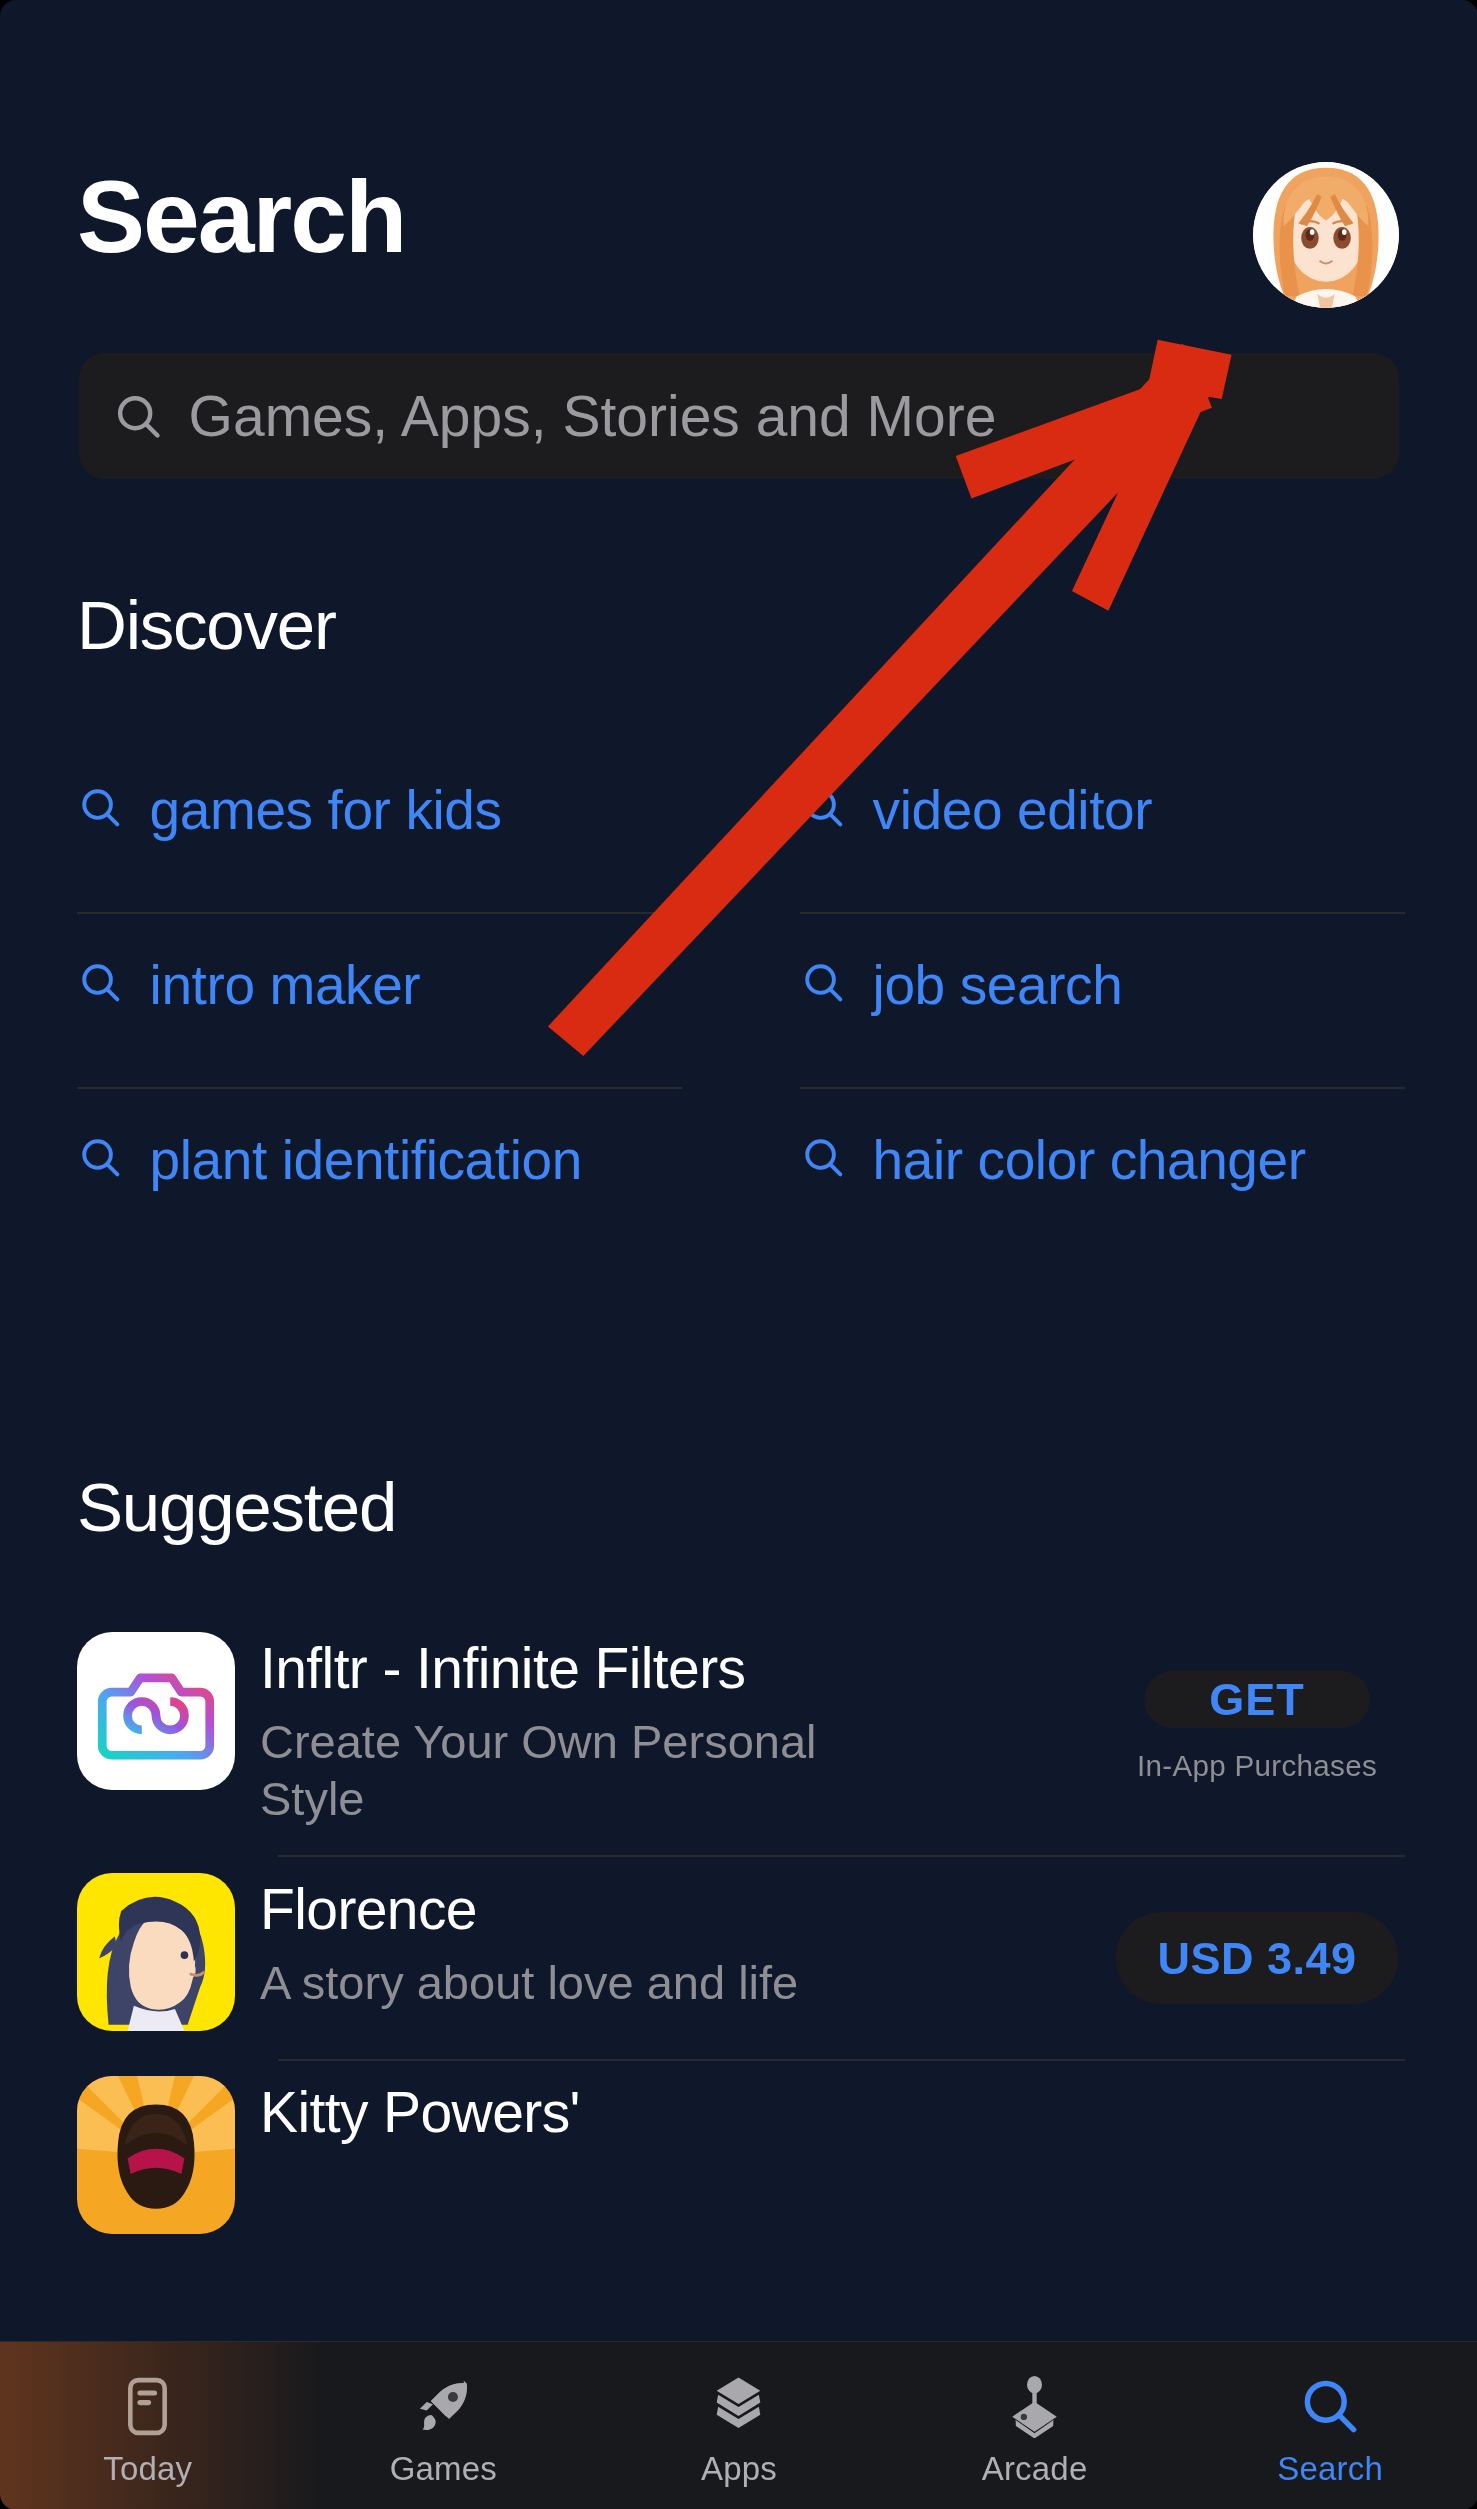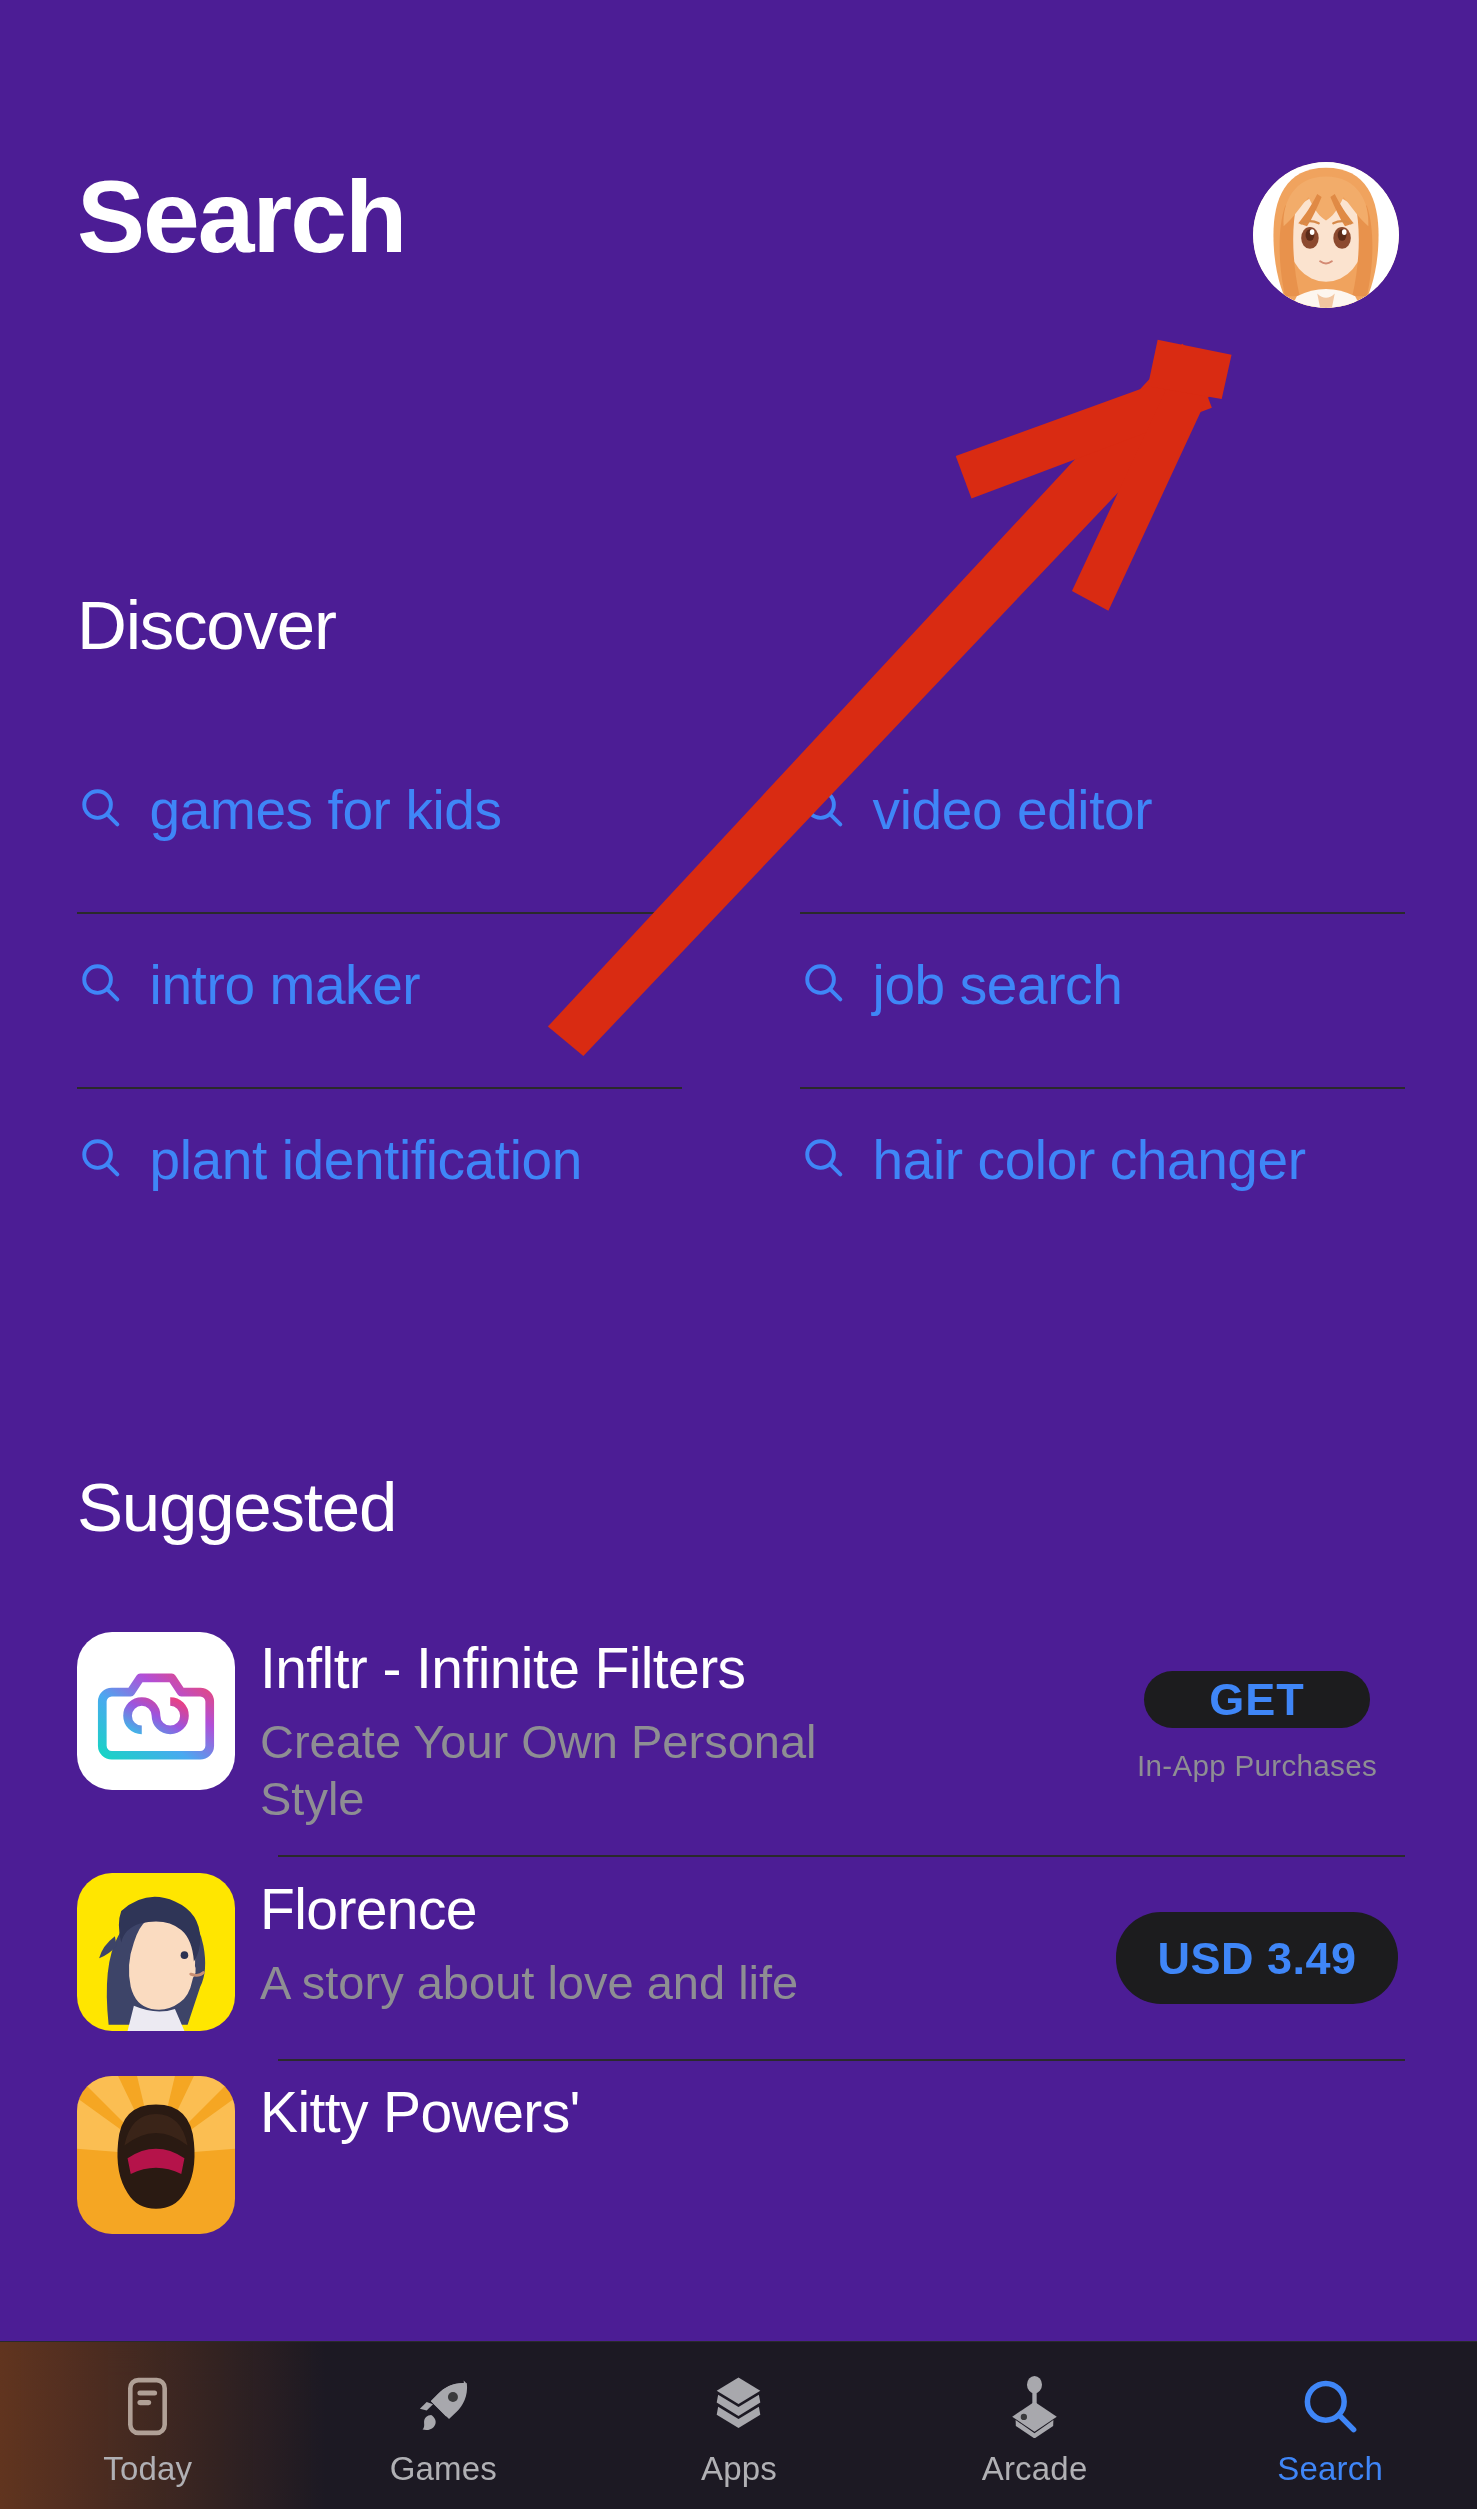--- a/index.html
+++ b/index.html
@@ -5,22 +5,23 @@
   * { margin:0; padding:0; box-sizing:border-box; }
   html,body{
     width:1478px; height:2510px;
     background:#000;
     font-family:"Liberation Sans", sans-serif;
     overflow:hidden;
   }
   #screen{
     position:relative;
     width:1478px; height:2510px;
-    background:#4c1d95;
+    background:#0f172a;
     overflow:hidden;
+    border-radius:16px;
   }
 
   
   .header{
     position:absolute; left:0; top:148px;
     width:1478px; height:167px;
     display:flex; align-items:flex-start; justify-content:space-between;
     padding:0 79px 0 77px;
   }
   .page-title{
@@ -275,20 +276,29 @@
 
           <path d="M46 68 q4 3 8 0" stroke="#d48b74" stroke-width="1.4" fill="none" stroke-linecap="round"></path>
 
           <path d="M30 92 q20 -10 40 0 L74 100 L26 100 Z" fill="#fdf6ef"></path>
           <path d="M44 90 q6 6 12 0 l-2 10 h-8 Z" fill="#f2c5a0"></path>
         </g>
       </svg>
     </div>
   </div>
 
+  <div class="search-wrap">
+    <span class="search-glyph">
+      <svg width="53" height="53" viewBox="0 0 24 24" fill="none">
+        <circle cx="10.5" cy="10.5" r="6.8" stroke="#9a9a9f" stroke-width="2"></circle>
+        <line x1="15.6" y1="15.6" x2="20.6" y2="20.6" stroke="#9a9a9f" stroke-width="2" stroke-linecap="round"></line>
+      </svg>
+    </span>
+    <span class="search-placeholder">Games, Apps, Stories and More</span>
+  </div>
 
   <div class="section-title" id="discover-title">Discover</div>
 
   <div class="discover">
 
     <div class="d-row">
       <div class="d-cell left">
         <span class="q">
           <svg width="47" height="47" viewBox="0 0 24 24" fill="none">
             <circle cx="10.5" cy="10.5" r="6.8" stroke="#3f86f7" stroke-width="2"></circle>

